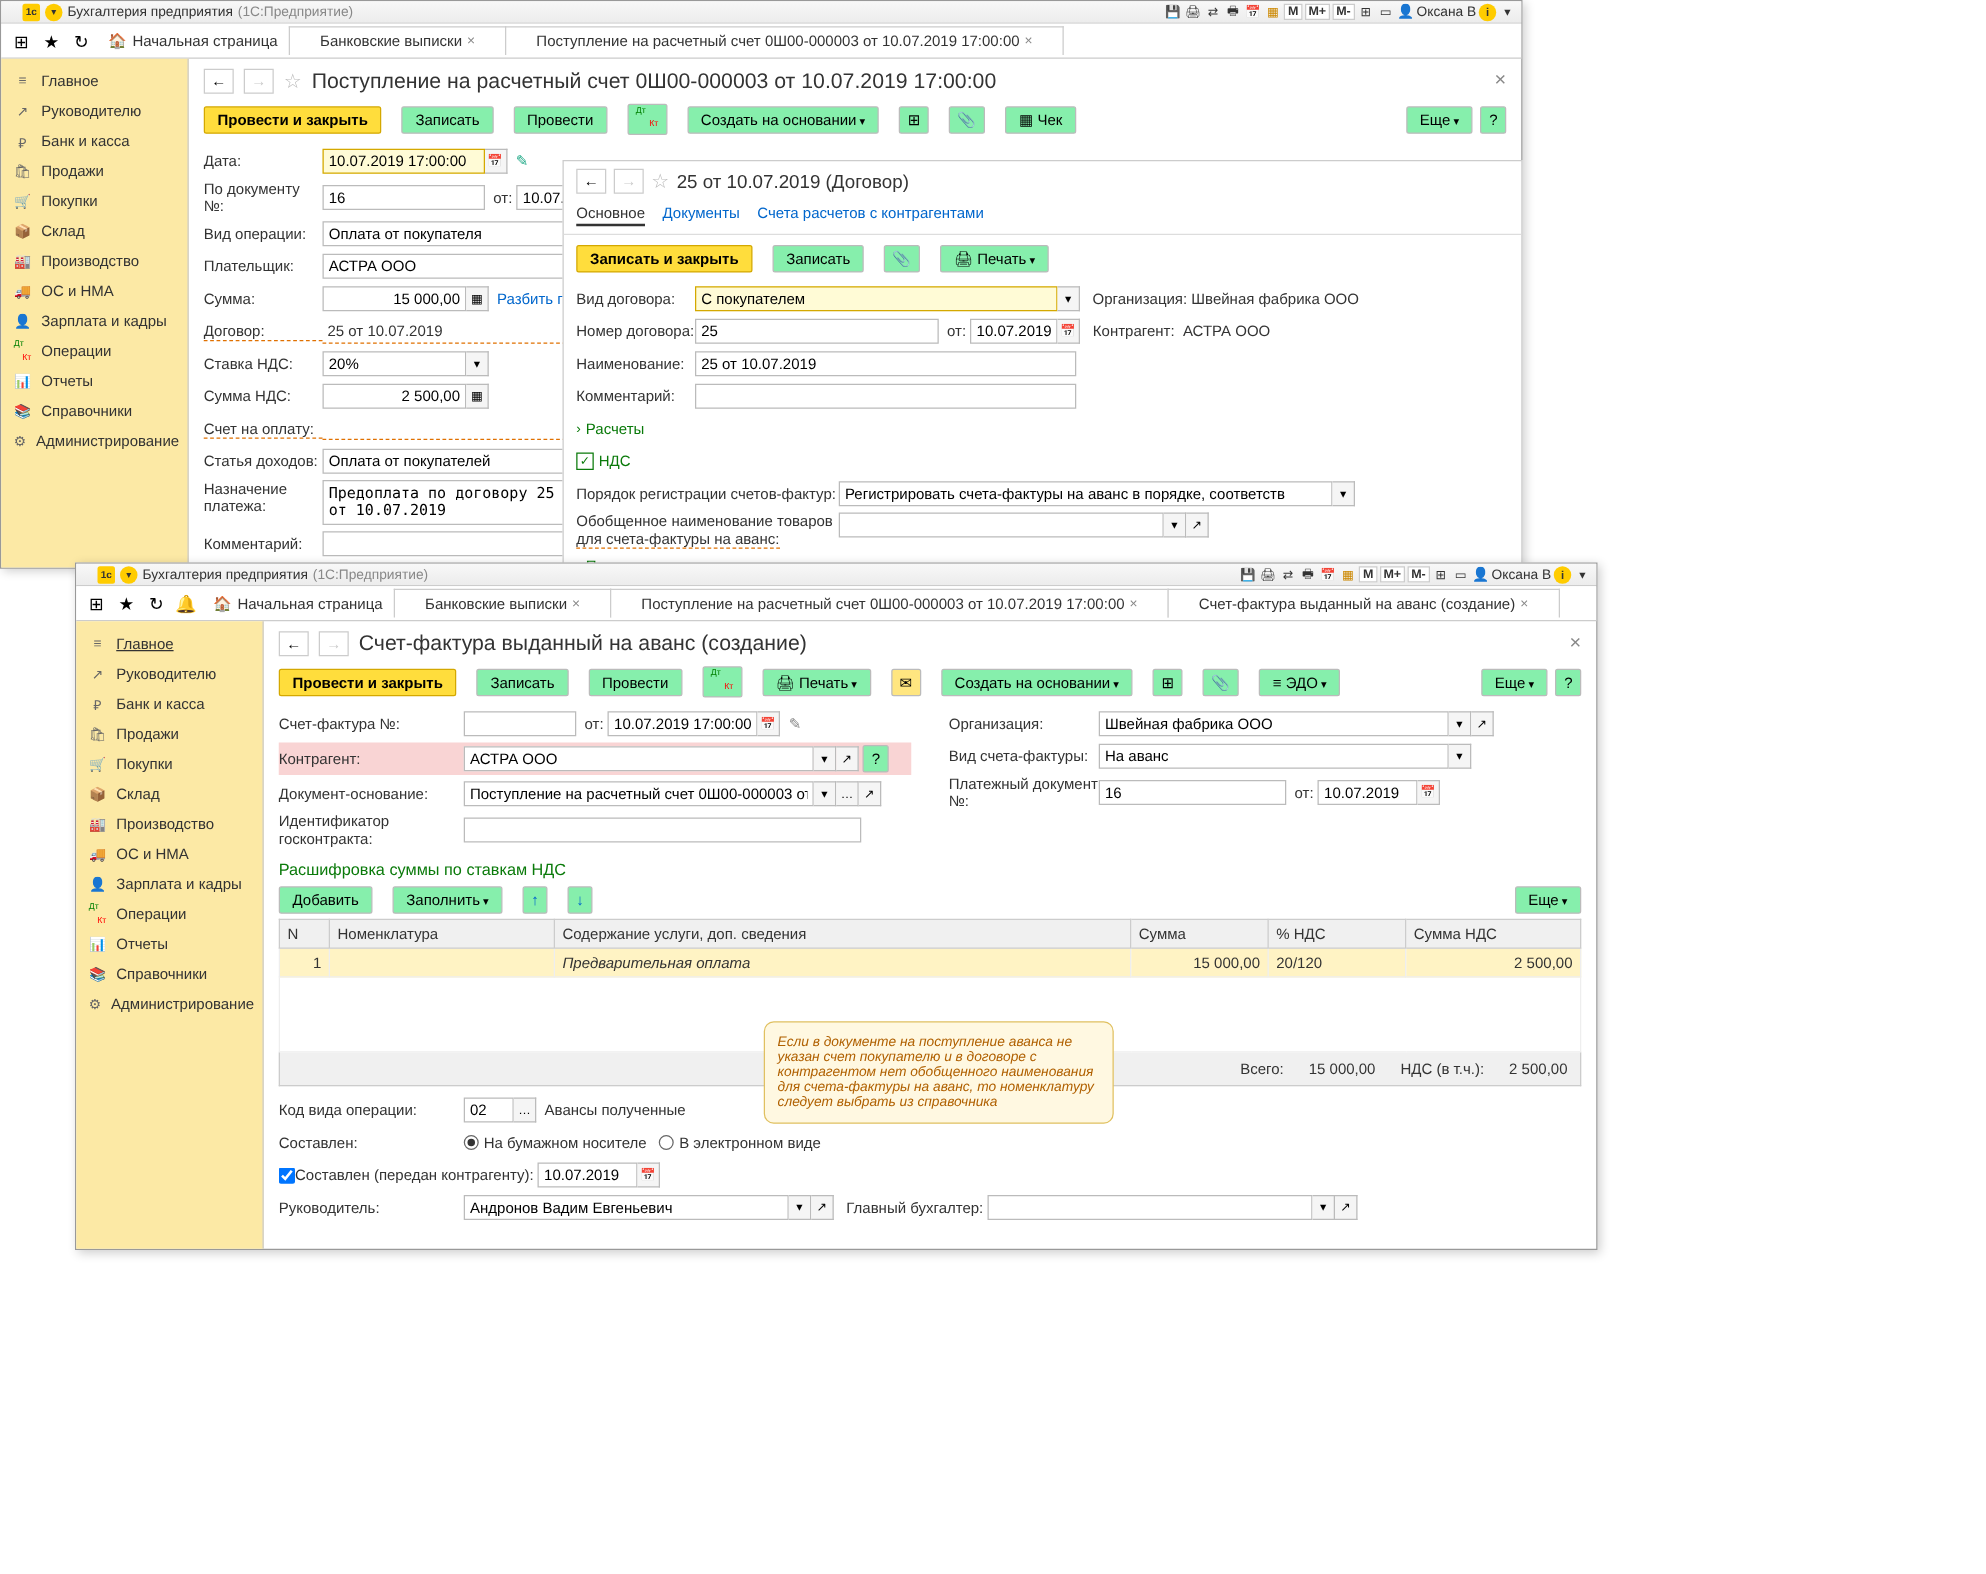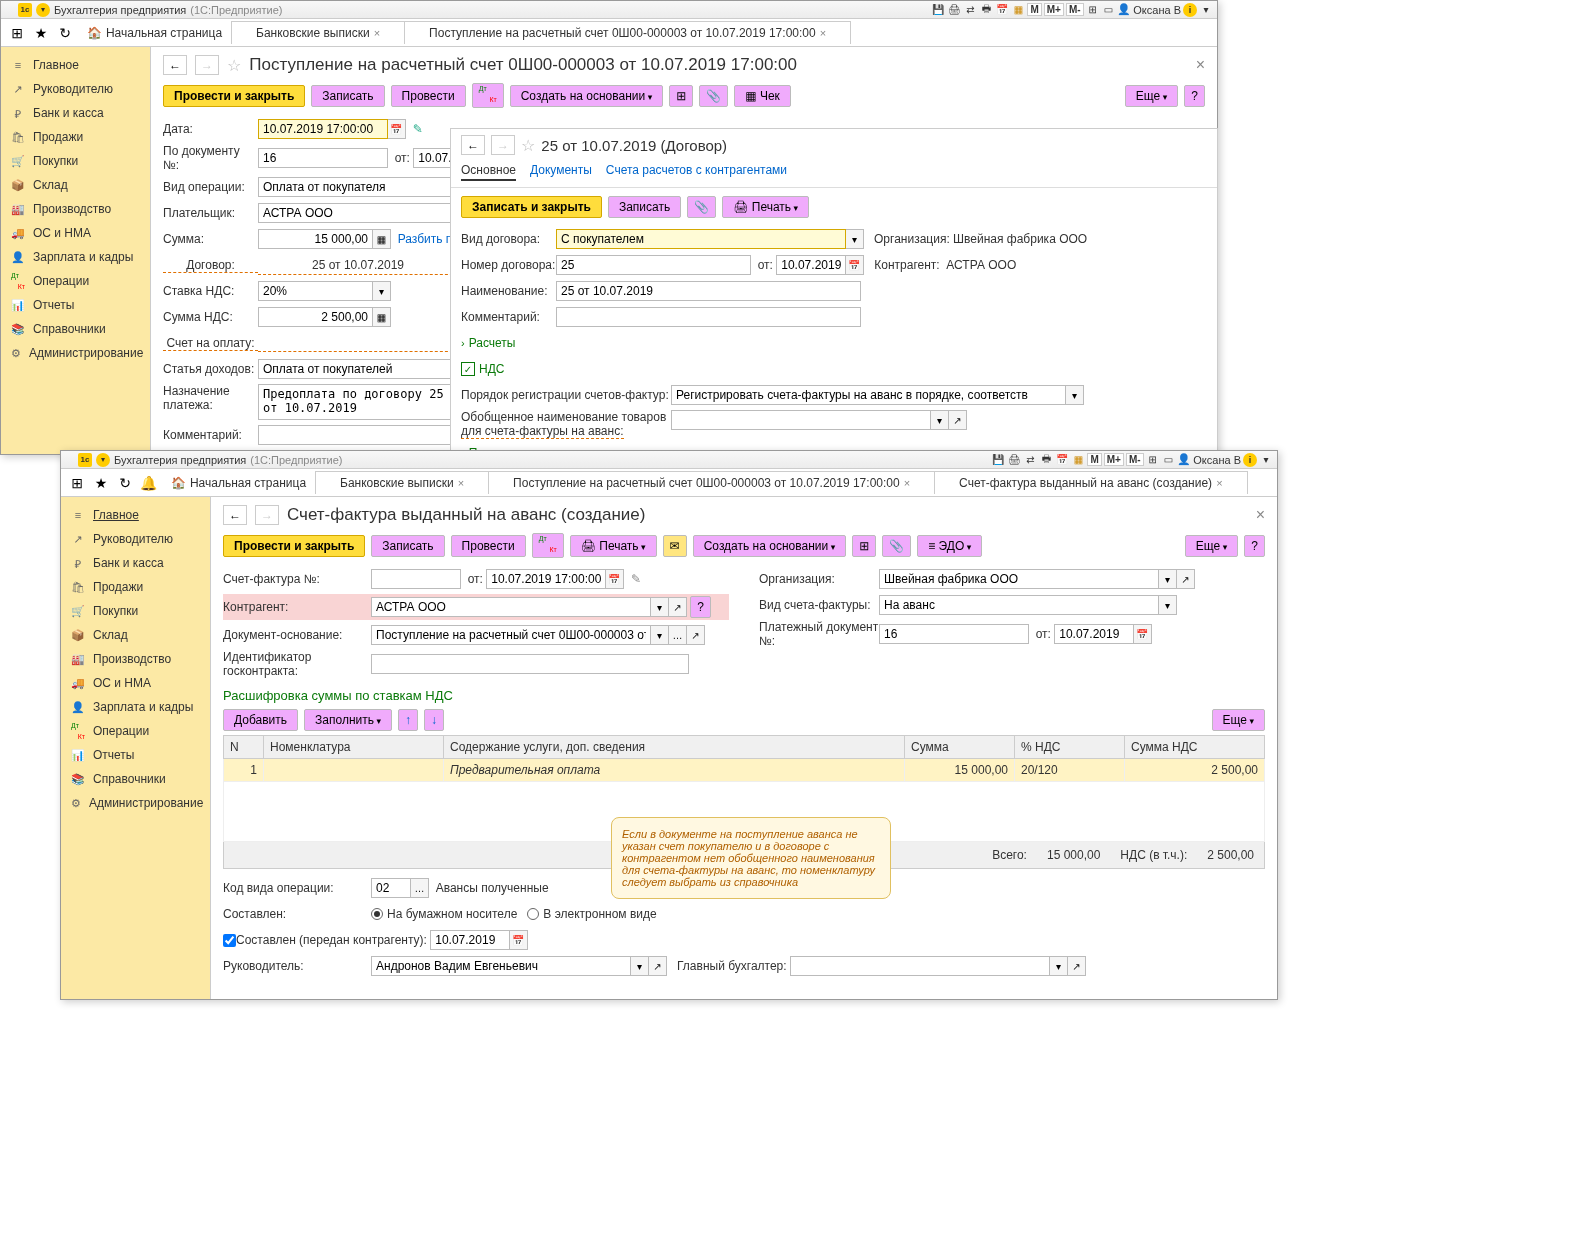--- a/index.html
+++ b/index.html
@@ -25,32 +25,32 @@
 .main-layout { display:flex; height:calc(100% - 46px); }
 .sidebar { width:150px; background:#fce9a5; border-right:1px solid #ccc; padding:6px 0; }
 .sidebar-item { padding:5px 10px; display:flex; align-items:center; gap:8px; font-size:12px; cursor:pointer; }
 .sidebar-icon { width:14px; height:14px; display:flex; align-items:center; justify-content:center; font-size:11px; color:#666; }
 .content { flex:1; padding:8px 12px; position:relative; overflow:hidden; }
 .page-header { display:flex; align-items:center; gap:8px; margin-bottom:8px; }
 .nav-btn { width:24px; height:20px; border:1px solid #ccc; background:#fff; display:flex; align-items:center; justify-content:center; font-size:12px; }
 .star-icon { font-size:16px; color:#bbb; }
 .page-title { font-size:17px; font-weight:normal; }
 .close-x { margin-left:auto; font-size:16px; color:#888; cursor:pointer; }
-.toolbar { display:flex; align-items:center; gap:6px; margin-bottom:10px; }
-.btn { padding:3px 10px; border:1px solid #bbb; background:#f0abfc; font-size:12px; cursor:pointer; border-radius:2px; }
+.toolbar { display:flex; align-items:center; gap:16px; margin-bottom:10px; }
+.btn { padding:3px 10px; border:1px solid #bbb; background:#86efac; font-size:12px; cursor:pointer; border-radius:2px; }
 .btn-primary { background:#ffdd3c; border-color:#d4a800; font-weight:bold; }
 .btn-icon { padding:3px 6px; }
 .btn-dropdown::after { content:" ▾"; font-size:9px; }
 .form-row { display:flex; align-items:center; margin-bottom:4px; min-height:22px; }
 .form-label { width:95px; font-size:12px; flex-shrink:0; }
 .form-label-w { width:120px; }
 .form-label-wide { width:148px; }
 .form-input { border:1px solid #bbb; padding:2px 4px; font-size:12px; height:20px; background:#fff; }
 .form-input.yellow { background:#fffbd6; border-color:#d4a800; }
-.dashed-underline { border-bottom:1px dashed #e07000;text-align:center; }
+.dashed-underline { border-bottom:1px dashed #e07000; }
 .input-btn { width:18px; height:20px; border:1px solid #bbb; border-left:none; background:#f5f5f5; display:flex; align-items:center; justify-content:center; font-size:10px; }
 .link { color:#0066cc; text-decoration:none; cursor:pointer; }
 .link-green { color:#0a7a0a; }
 .dk-kt { width:18px; height:14px; display:inline-block; position:relative; }
 .dk-kt::before { content:"Дт"; position:absolute; top:-2px; left:0; font-size:7px; color:green; }
 .dk-kt::after { content:"Кт"; position:absolute; bottom:-2px; right:0; font-size:7px; color:red; }
 .overlay-header { display:flex; align-items:center; gap:6px; padding:6px 10px; }
 .overlay-tabs { display:flex; gap:14px; padding:0 10px 6px; border-bottom:1px solid #ddd; }
 .overlay-tab { font-size:12px; padding:2px 0; }
 .overlay-tab.active { border-bottom:2px solid #333; }

